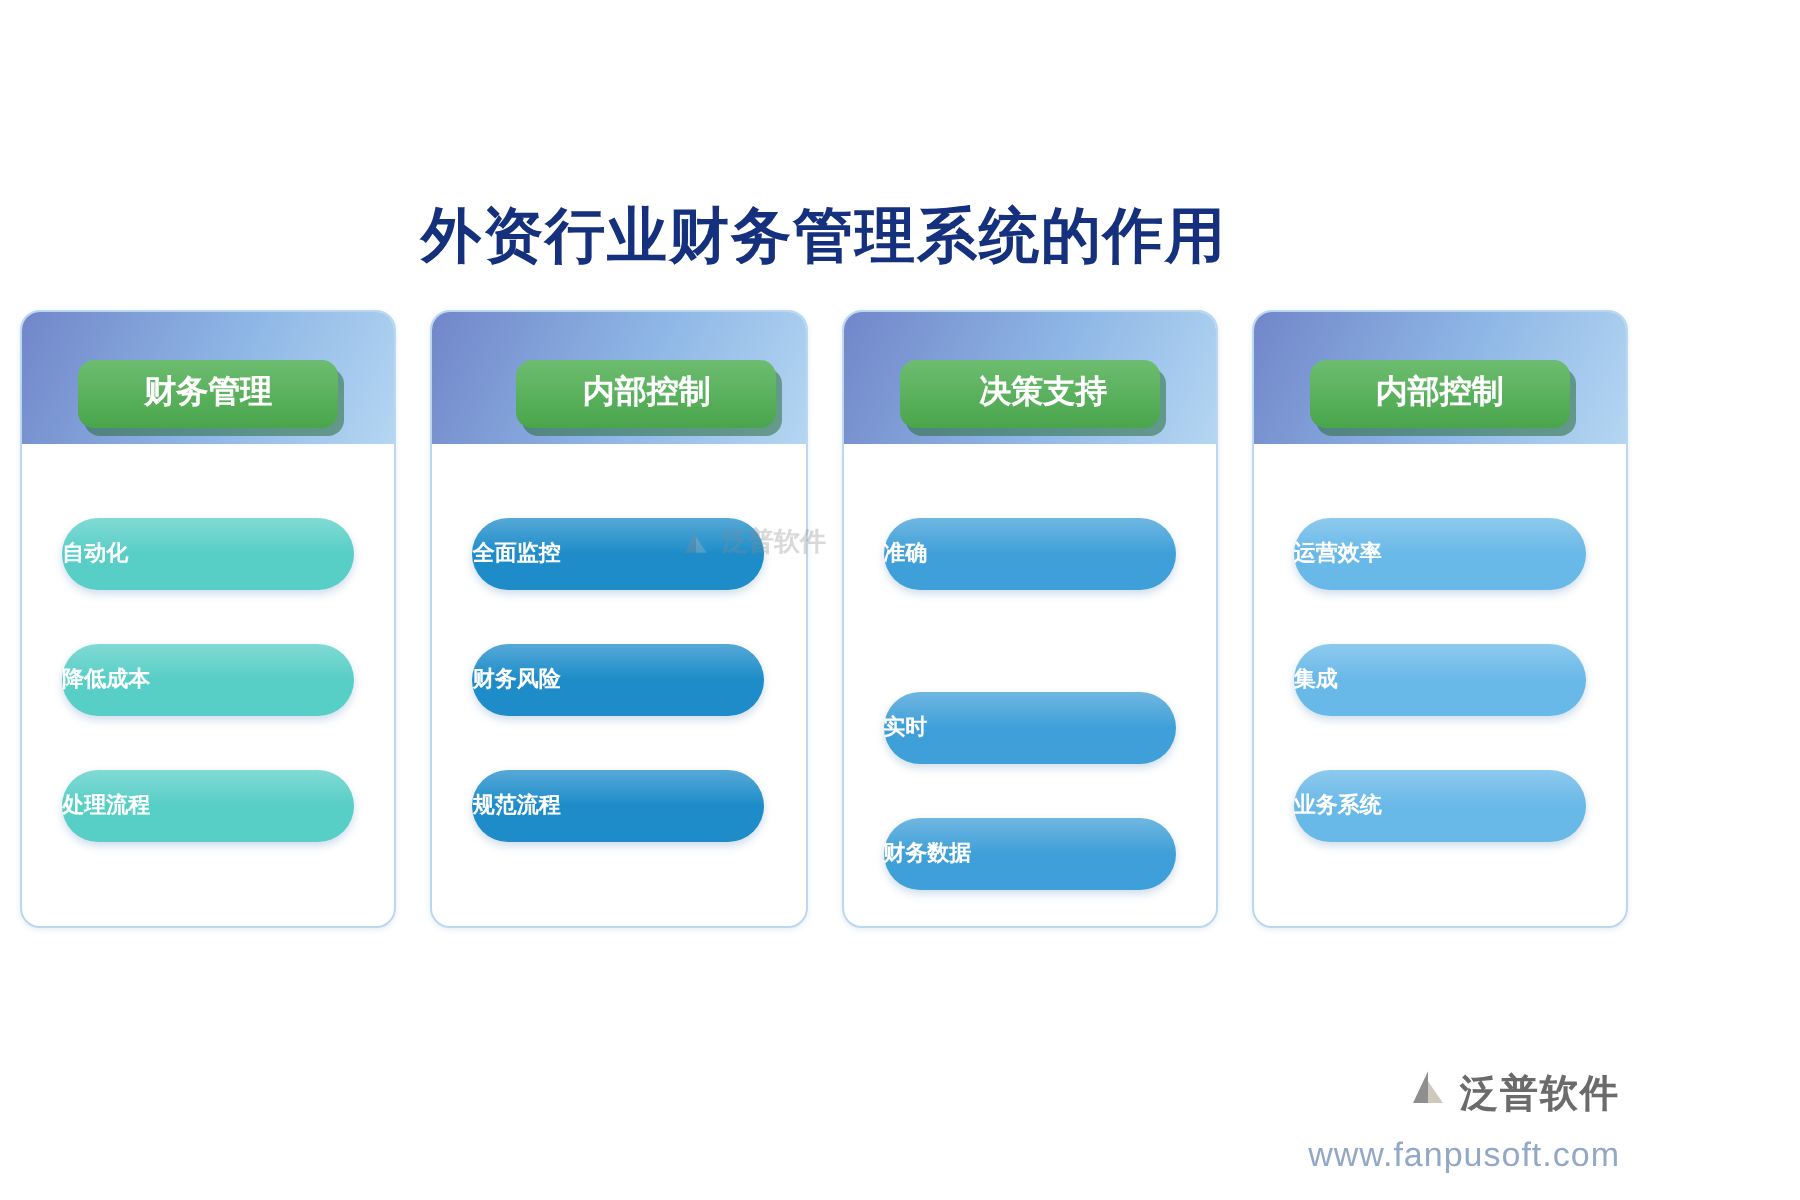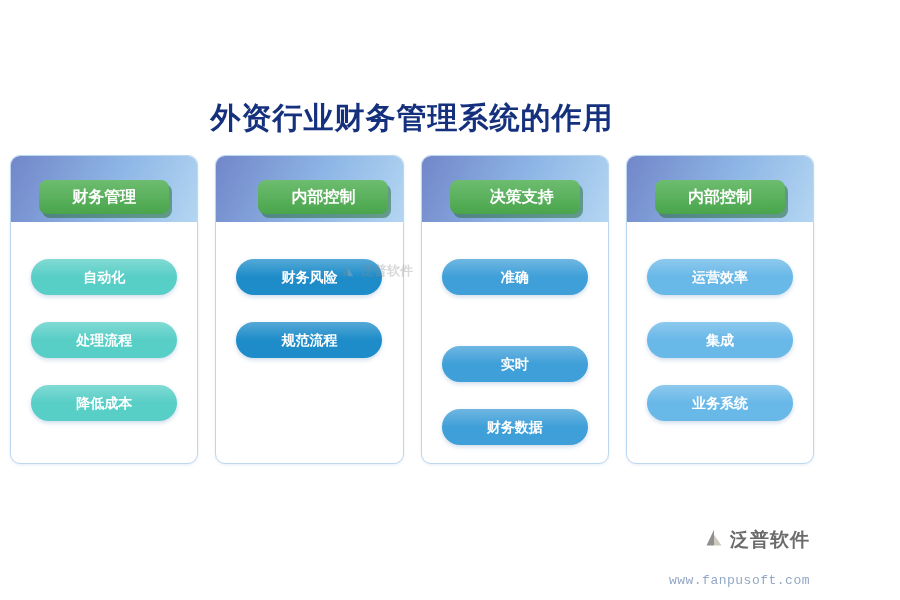--- a/index.html
+++ b/index.html
@@ -53,22 +53,21 @@
     background-image:linear-gradient(180deg,rgba(255,255,255,0.18),rgba(0,0,0,0.05));
   }
   .items{
     display:flex;flex-direction:column;align-items:center;
     gap:27px;
     margin-top:37px;
   }
   .pill{
     width:146px;height:36px;line-height:36px;
     border-radius:999px;
-    text-align:center;
-    color:#ffffff;font-size:14px;font-weight:bold;
+    color:#ffffff;font-size:11px;font-weight:bold;
     background-image:linear-gradient(180deg,rgba(255,255,255,0.25),rgba(255,255,255,0) 50%);
     box-shadow:0 2px 4px rgba(60,120,180,0.25);
   }
 
   .watermark{
     position:absolute;
     left:340px;top:262px;
     display:flex;align-items:center;gap:5px;
     opacity:0.32;
     color:#8a8a8a;
@@ -83,52 +82,52 @@
     right:14px;bottom:12px;
     text-align:right;
   }
   .brand-top{
     display:flex;align-items:center;justify-content:flex-end;gap:6px;
     color:#6b6b6b;
     font-size:19px;font-weight:bold;
     letter-spacing:1px;
   }
   .brand-url{
-    margin-top:20px;
-    font-size:13px;
+    margin-top:8px;
+    font-size:17px;
     color:#93a8c6;
     letter-spacing:0.5px;
-    font-family:Liberation Mono, monospace;
   }
 </style>
 </head>
 <body>
 
 <div class="page">
 
   <h1 class="title">外资行业财务管理系统的作用</h1>
 
   <div class="cards">
 
     <div class="card">
       <div class="band">
         <div class="header-pill" style="background-color: rgb(77, 174, 80);">财务管理</div>
       </div>
       <div class="items">
         <div class="pill" style="background-color: rgb(87, 206, 198);">自动化</div>
+        <div class="pill" style="background-color: rgb(87, 206, 198);">降低成本</div>
         <div class="pill" style="background-color: rgb(87, 206, 198);">处理流程</div>
-        <div class="pill" style="background-color: rgb(87, 206, 198);">降低成本</div>
       </div>
     </div>
 
     <div class="card">
       <div class="band">
         <div class="header-pill" style="background-color: rgb(77, 174, 80); margin-left: 28px;">内部控制</div>
       </div>
       <div class="items">
+        <div class="pill" style="background-color: rgb(29, 140, 201);">全面监控</div>
         <div class="pill" style="background-color: rgb(29, 140, 201);">财务风险</div>
         <div class="pill" style="background-color: rgb(29, 140, 201);">规范流程</div>
       </div>
     </div>
 
     <div class="card">
       <div class="band">
         <div class="header-pill" style="background-color: rgb(77, 174, 80); padding-left: 28px;">决策支持</div>
       </div>
       <div class="items">

